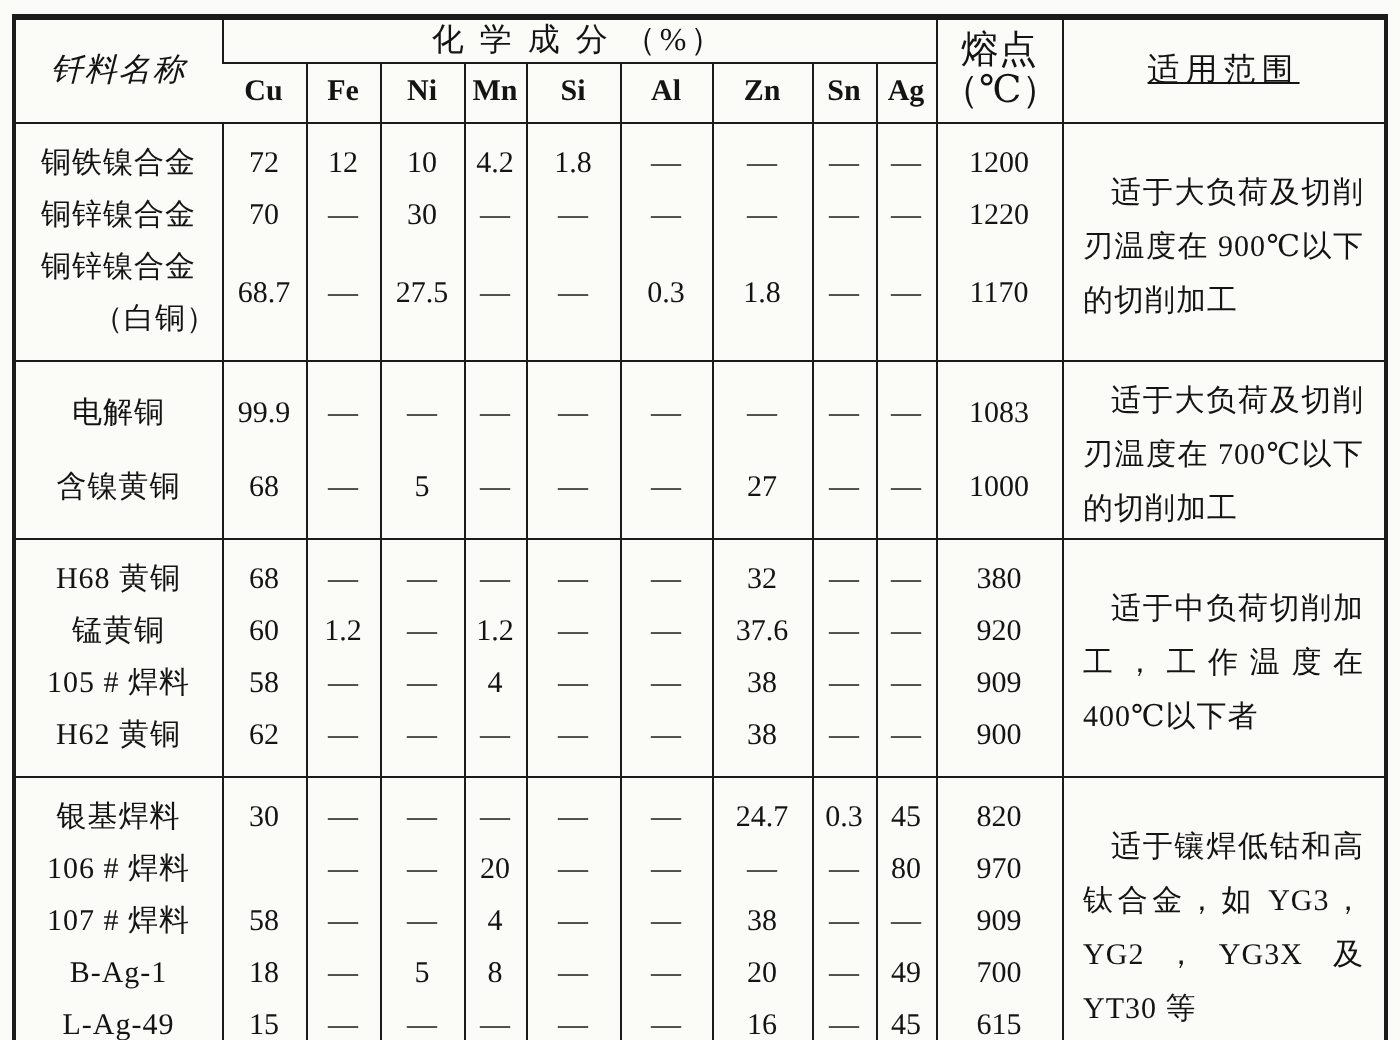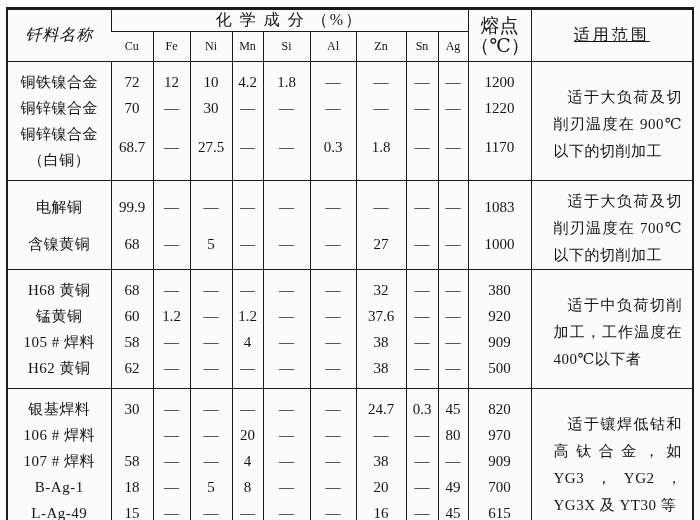--- a/index.html
+++ b/index.html
@@ -23,34 +23,34 @@
     border-left: 1px solid #1b1b1b;
     padding: 0 2px;
     text-align: center;
     vertical-align: middle;
     font-weight: normal;
   }
   th:first-child, td:first-child { border-left: none; }
   thead { border-bottom: 1.6px solid #1b1b1b; }
   thead th { font-size: 16px; }
   th.comp { border-bottom: 1px solid #1b1b1b; height: 18px; letter-spacing: 2px; }
-  thead tr.elements th { height: 30px; font-size: 12px; }
+  thead tr.elements th { height: 30px; font-size: 15px; font-weight: bold; }
   th.name-col { letter-spacing: 1px; font-style: italic; }
   th.range-col { letter-spacing: 3px; text-decoration: underline; }
   th.melt-col div { line-height: 20px; font-size: 19px; }
   tbody td { font-size: 15px; line-height: 26px; }
   tbody td.name { letter-spacing: 0.5px; }
-  tbody td.name div { line-height: 26px; }
+  tbody td.name div { line-height: 26px; text-align: right; }
   tbody tr.group-first td { border-top: 1.6px solid #1b1b1b; padding-top: 7px; }
   tbody tr.group-last td { padding-bottom: 7px; }
   tbody td.range {
     text-align: justify;
     text-align-last: left;
     text-indent: 14px;
-    padding-left: 22px;
+    padding-left: 10px;
     padding-right: 10px;
     font-size: 15px;
     line-height: 27px;
     letter-spacing: 0.5px;
   }
 </style>
 </head>
 <body>
 
 <div class="page">
@@ -203,21 +203,21 @@
           <td class="name">H62 黄铜</td>
           <td class="val">62</td>
           <td class="val">—</td>
           <td class="val">—</td>
           <td class="val">—</td>
           <td class="val">—</td>
           <td class="val">—</td>
           <td class="val">38</td>
           <td class="val">—</td>
           <td class="val">—</td>
-          <td class="melt">500</td>
+          <td class="melt">900</td>
         </tr>
         <tr class="group-first">
           <td class="name">银基焊料</td>
           <td class="val">30</td>
           <td class="val">—</td>
           <td class="val">—</td>
           <td class="val">—</td>
           <td class="val">—</td>
           <td class="val">—</td>
           <td class="val">24.7</td>

